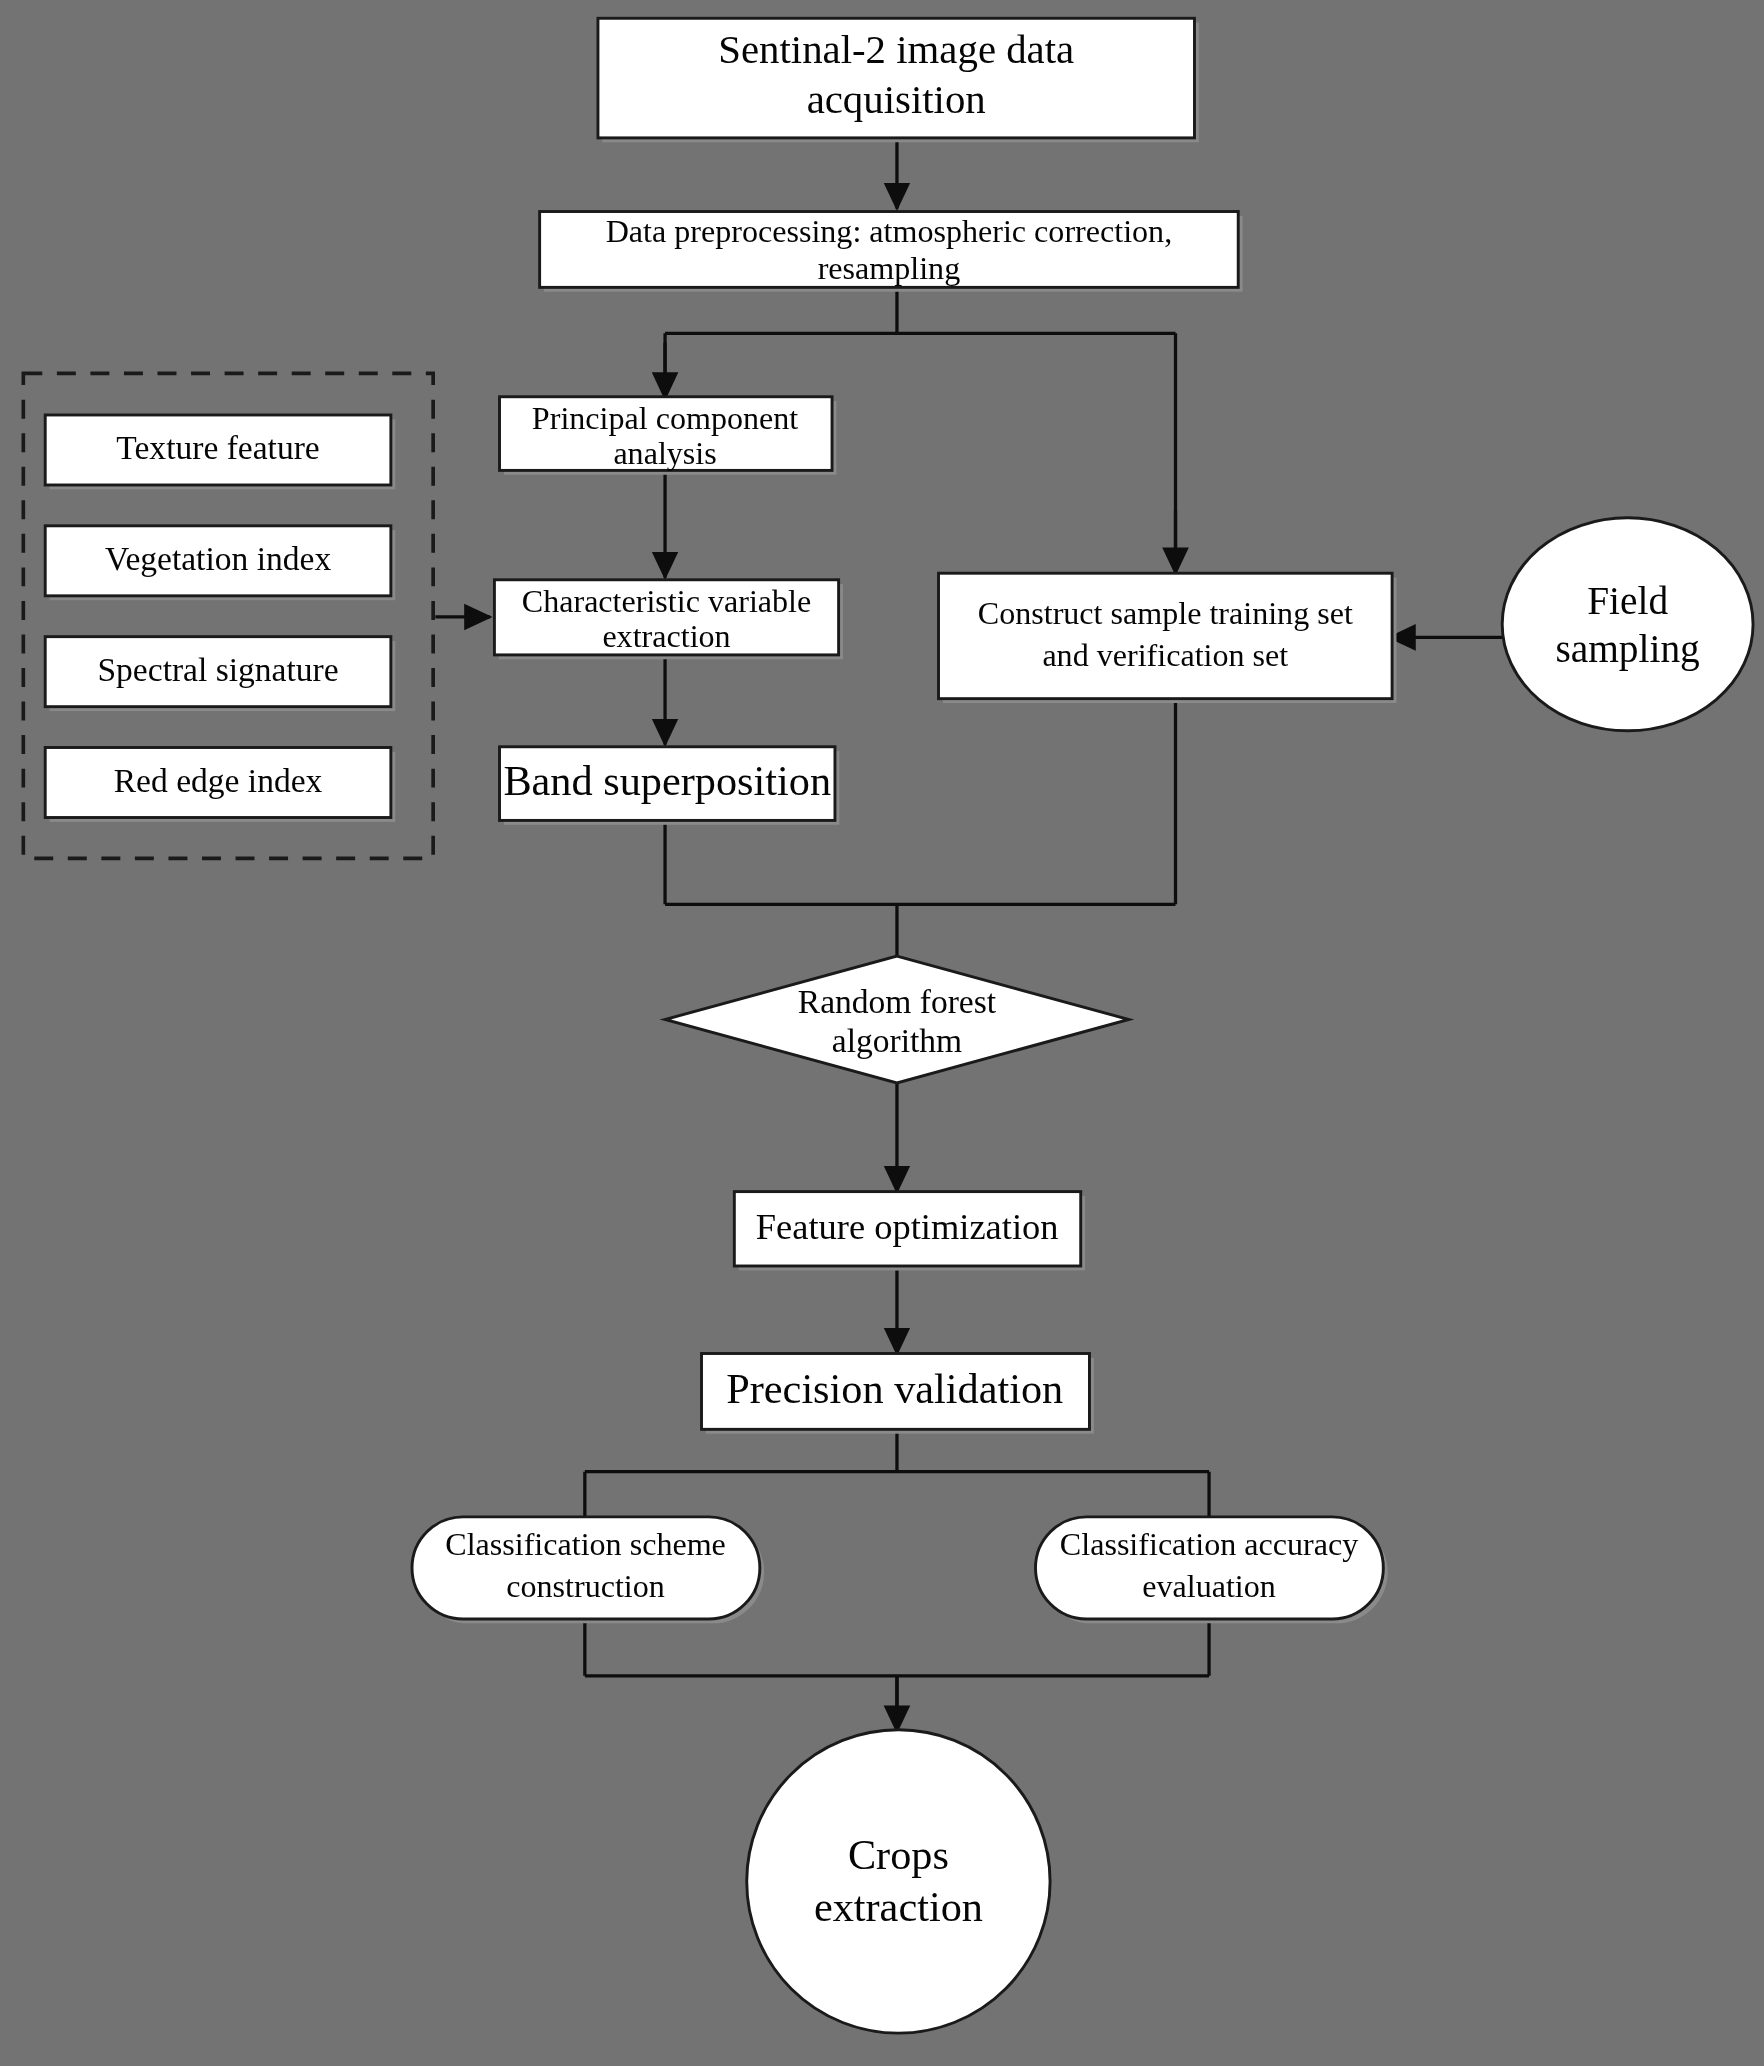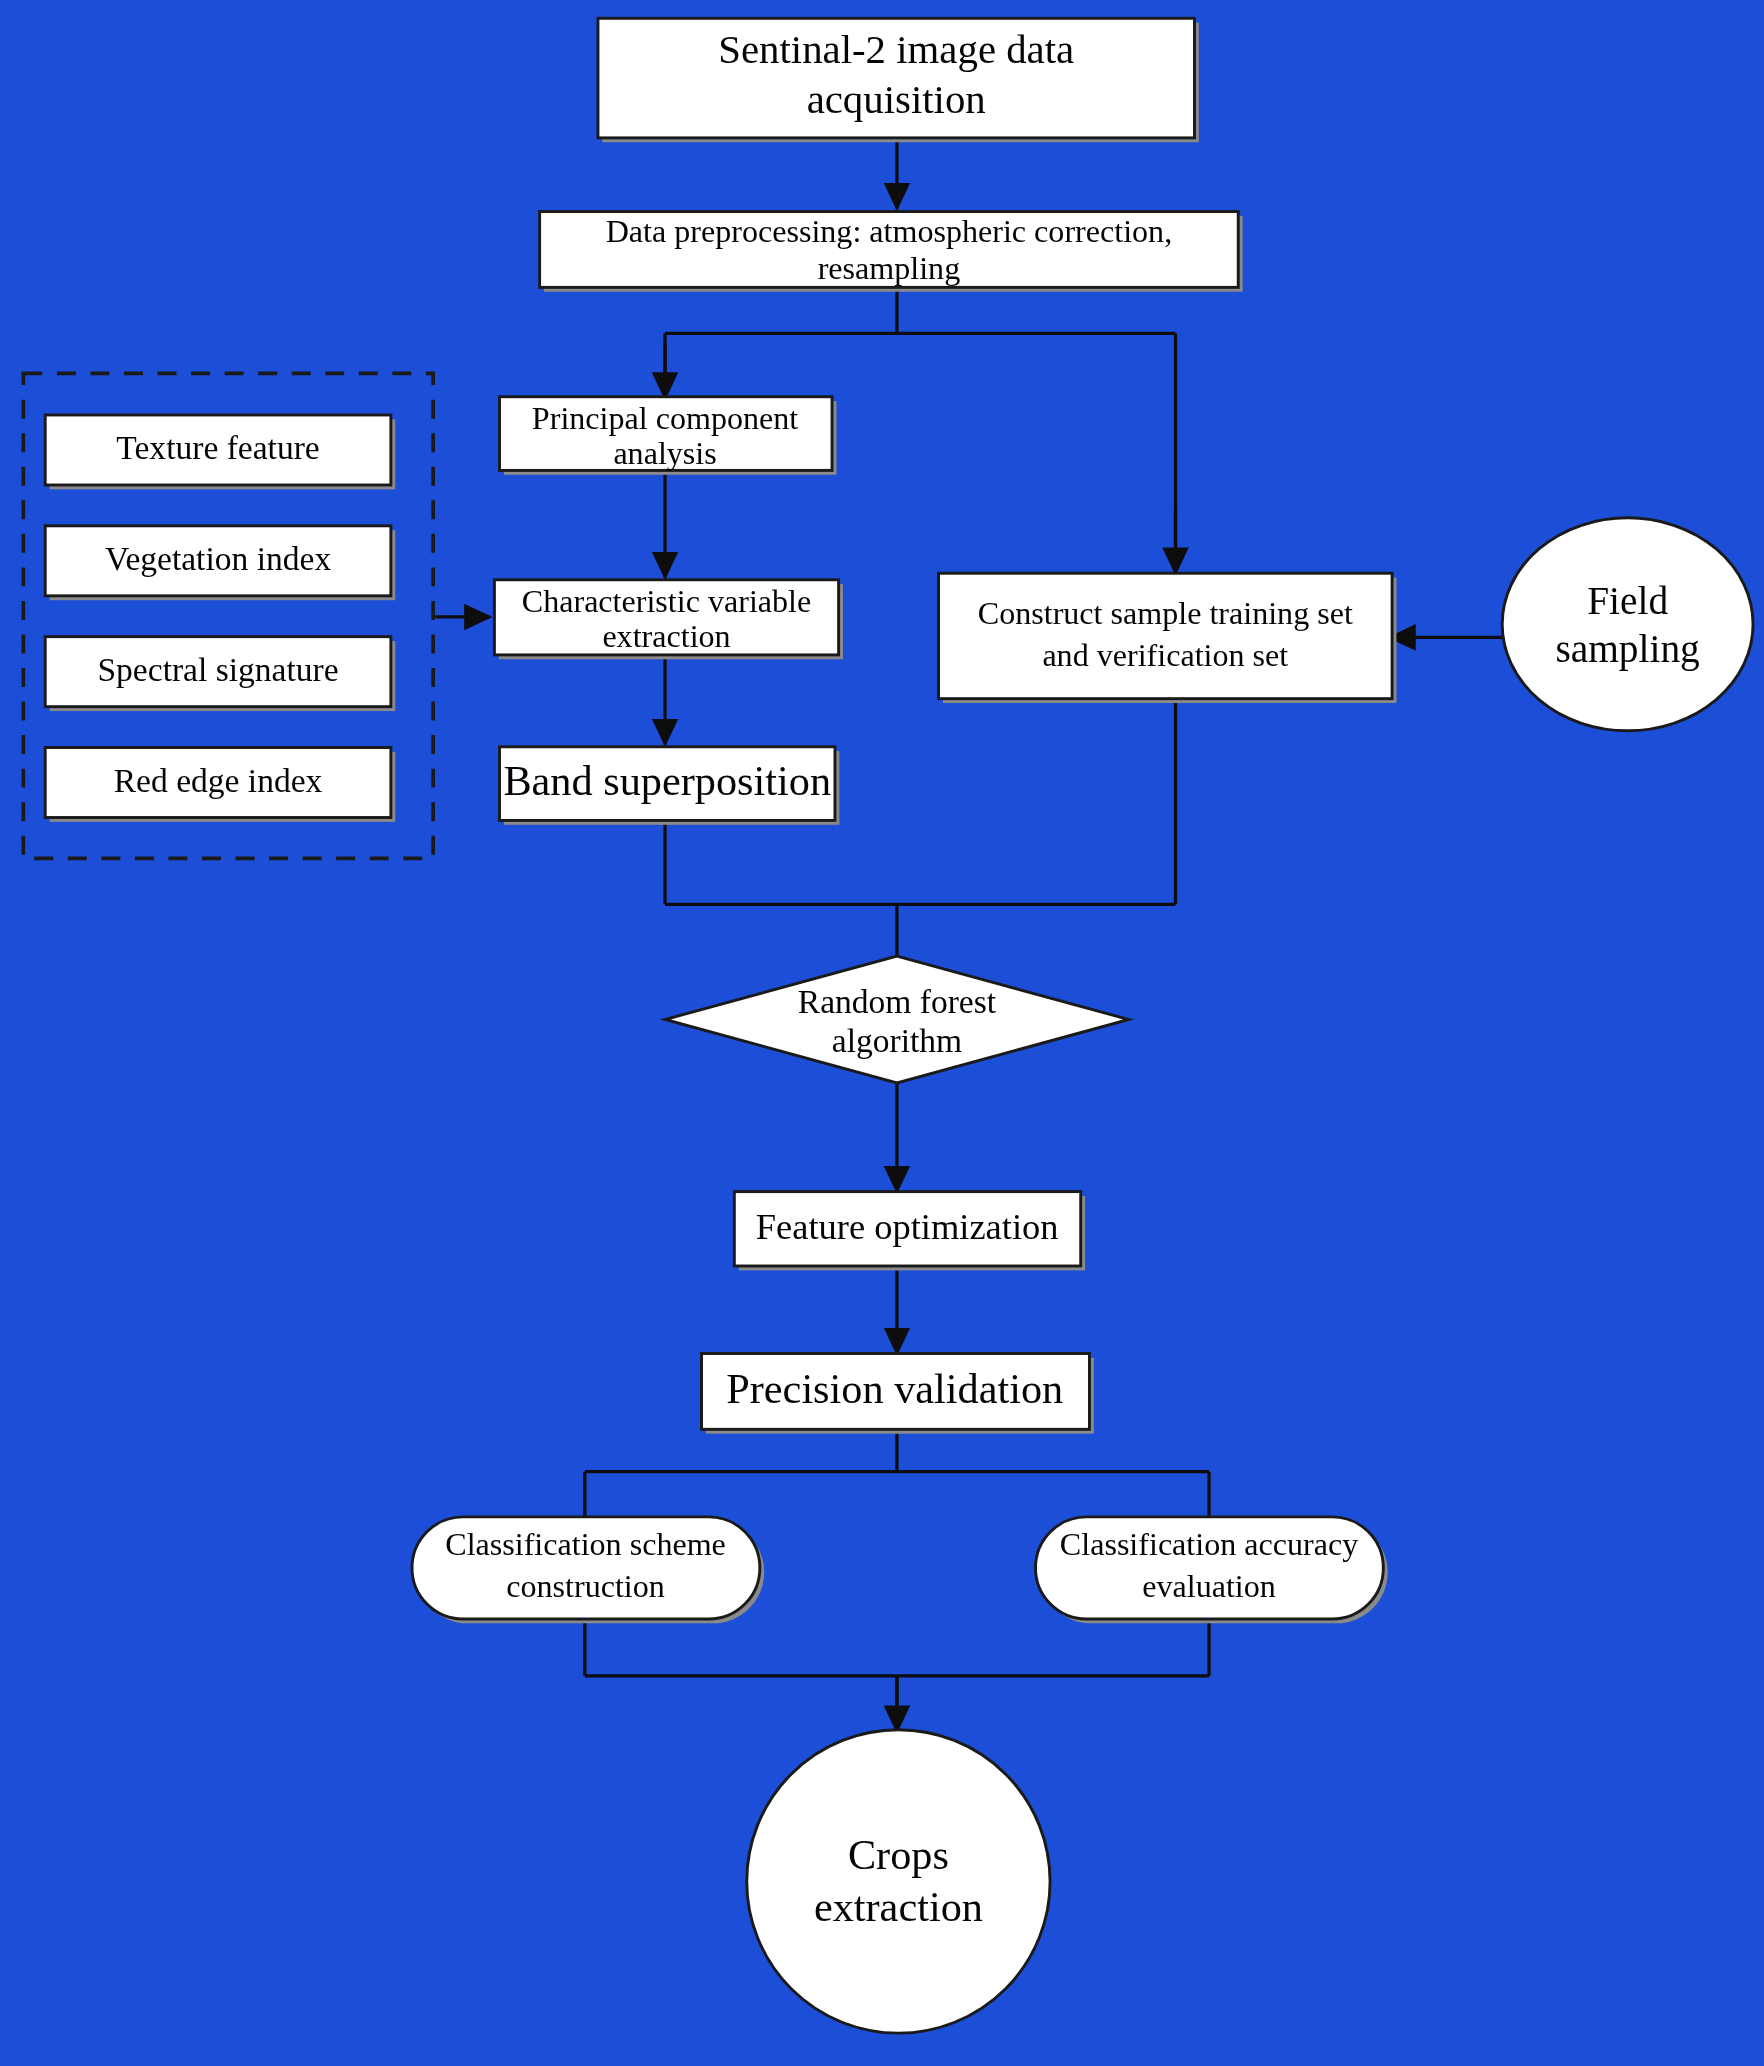--- a/index.html
+++ b/index.html
@@ -1,17 +1,17 @@
 <!DOCTYPE html>
 <html style="font-size:11.7px"><head>
 <meta charset="utf-8">
 <style>
   html,body{margin:0;padding:0;background:#ffffff;}
   body{font-family:"Liberation Serif","DejaVu Serif",serif;}
-  #stage{position:relative;width:1764px;height:2066px;background:#1d4ed8;overflow:hidden;}
+  #stage{position:relative;width:1764px;height:2066px;background:#737373;overflow:hidden;}
   svg#flow{position:absolute;left:0;top:0;width:1764px;height:2066px;}
   .nodebox{fill:#ffffff;stroke:#1a1a1a;stroke-width:4;}
   .nodebox-shadow{fill:#8a8a8a;stroke:none;}
   .dashbox{fill:none;stroke:#1a1a1a;stroke-width:5;stroke-dasharray:26 20;}
   .edge{stroke:#0d0d0d;stroke-width:4.5;fill:none;stroke-linecap:butt;}
   .lbl{fill:#050505;font-family:"Liberation Serif","DejaVu Serif",serif;text-anchor:middle;dominant-baseline:middle;}
 </style>
 </head>
 <body>
 

